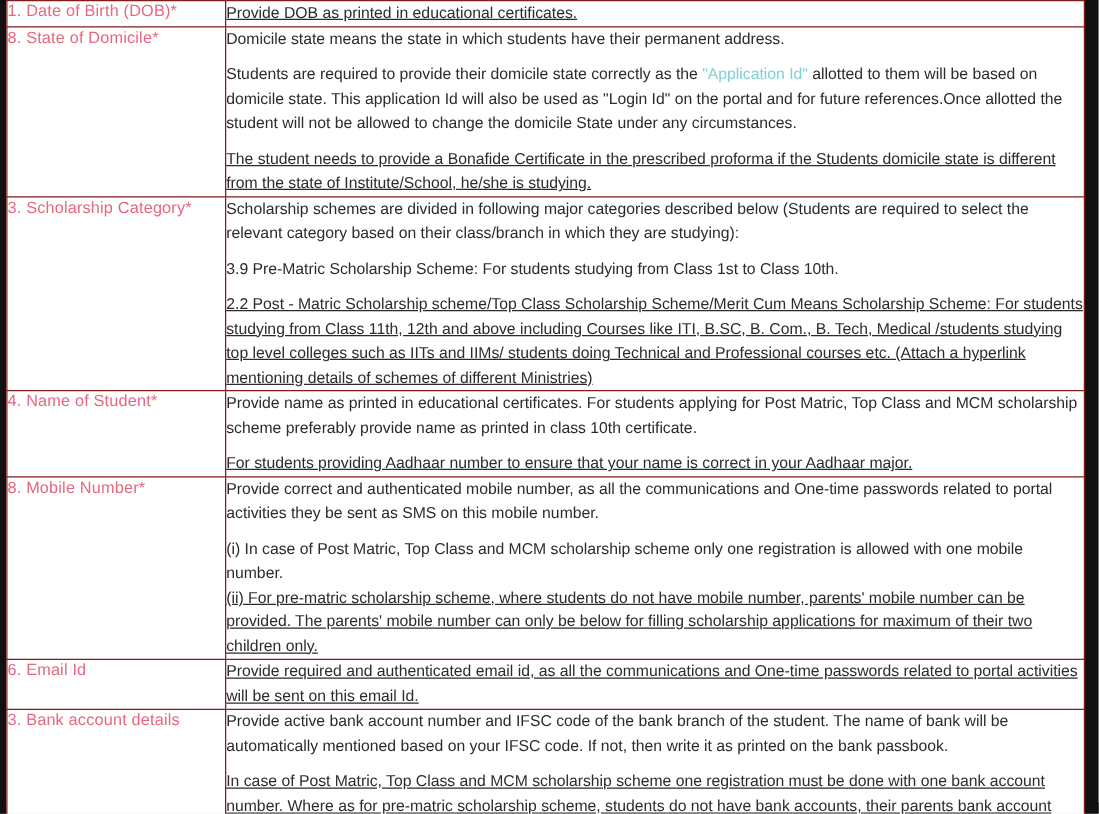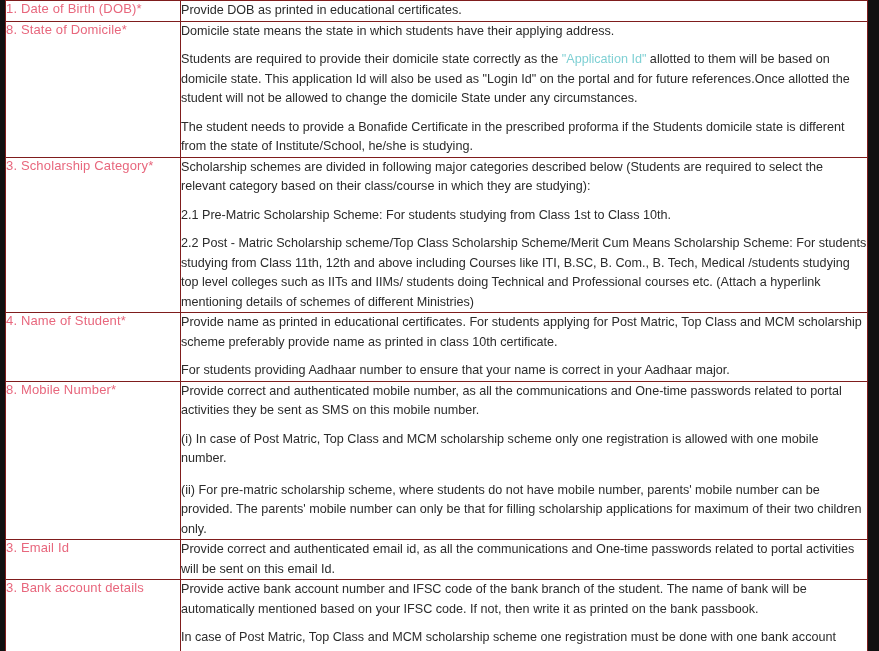--- a/index.html
+++ b/index.html
@@ -59,23 +59,24 @@
 
   .para {
     color: #2b2b2b;
     font-size: 12.6px;
     line-height: 19.5px;
     margin: 0 0 9px 0;
     text-align: left;
   }
   .para:last-child {
     margin-bottom: 0;
+    text-decoration: underline;
   }
   .para.tight {
-    margin-bottom: 12px;
+    margin-bottom: 0;
   }
 
   .accent {
     color: #7fd0d4;
   }
 </style>
 </head>
 <body>
 
 <div id="page">
@@ -89,33 +90,33 @@
         <td class="desc-cell">
           <p class="para">Provide DOB as printed in educational certificates.</p>
         </td>
       </tr>
 
       <tr>
         <td class="label-cell">
           <div class="label-text">8. State of Domicile*</div>
         </td>
         <td class="desc-cell">
-          <p class="para">Domicile state means the state in which students have their applying address.</p>
+          <p class="para">Domicile state means the state in which students have their permanent address.</p>
           <p class="para"><span>Students are required to provide their domicile state correctly as the </span><span class="accent">"Application Id"</span><span> allotted to them will be based on domicile state. This application Id will also be used as "Login Id" on the portal and for future references.Once allotted the student will not be allowed to change the domicile State under any circumstances.</span></p>
           <p class="para">The student needs to provide a Bonafide Certificate in the prescribed proforma if the Students domicile state is different from the state of Institute/School, he/she is studying.</p>
         </td>
       </tr>
 
       <tr>
         <td class="label-cell">
           <div class="label-text">3. Scholarship Category*</div>
         </td>
         <td class="desc-cell">
-          <p class="para">Scholarship schemes are divided in following major categories described below (Students are required to select the relevant category based on their class/course in which they are studying):</p>
-          <p class="para">2.1 Pre-Matric Scholarship Scheme: For students studying from Class 1st to Class 10th.</p>
+          <p class="para">Scholarship schemes are divided in following major categories described below (Students are required to select the relevant category based on their class/branch in which they are studying):</p>
+          <p class="para">3.9 Pre-Matric Scholarship Scheme: For students studying from Class 1st to Class 10th.</p>
           <p class="para">2.2 Post - Matric Scholarship scheme/Top Class Scholarship Scheme/Merit Cum Means Scholarship Scheme: For students studying from Class 11th, 12th and above including Courses like ITI, B.SC, B. Com., B. Tech, Medical /students studying top level colleges such as IITs and IIMs/ students doing Technical and Professional courses etc. (Attach a hyperlink mentioning details of schemes of different Ministries)</p>
         </td>
       </tr>
 
       <tr>
         <td class="label-cell">
           <div class="label-text">4. Name of Student*</div>
         </td>
         <td class="desc-cell">
           <p class="para">Provide name as printed in educational certificates. For students applying for Post Matric, Top Class and MCM scholarship scheme preferably provide name as printed in class 10th certificate.</p>
@@ -123,30 +124,30 @@
         </td>
       </tr>
 
       <tr>
         <td class="label-cell">
           <div class="label-text">8. Mobile Number*</div>
         </td>
         <td class="desc-cell">
           <p class="para">Provide correct and authenticated mobile number, as all the communications and One-time passwords related to portal activities they be sent as SMS on this mobile number.</p>
           <p class="para tight">(i) In case of Post Matric, Top Class and MCM scholarship scheme only one registration is allowed with one mobile number.</p>
-          <p class="para">(ii) For pre-matric scholarship scheme, where students do not have mobile number, parents' mobile number can be provided. The parents' mobile number can only be that for filling scholarship applications for maximum of their two children only.</p>
+          <p class="para">(ii) For pre-matric scholarship scheme, where students do not have mobile number, parents' mobile number can be provided. The parents' mobile number can only be below for filling scholarship applications for maximum of their two children only.</p>
         </td>
       </tr>
 
       <tr>
         <td class="label-cell">
-          <div class="label-text">3. Email Id</div>
+          <div class="label-text">6. Email Id</div>
         </td>
         <td class="desc-cell">
-          <p class="para">Provide correct and authenticated email id, as all the communications and One-time passwords related to portal activities will be sent on this email Id.</p>
+          <p class="para">Provide required and authenticated email id, as all the communications and One-time passwords related to portal activities will be sent on this email Id.</p>
         </td>
       </tr>
 
       <tr>
         <td class="label-cell">
           <div class="label-text">3. Bank account details</div>
         </td>
         <td class="desc-cell">
           <p class="para">Provide active bank account number and IFSC code of the bank branch of the student. The name of bank will be automatically mentioned based on your IFSC code. If not, then write it as printed on the bank passbook.</p>
           <p class="para">In case of Post Matric, Top Class and MCM scholarship scheme one registration must be done with one bank account number. Where as for pre-matric scholarship scheme, students do not have bank accounts, their parents bank account</p>

